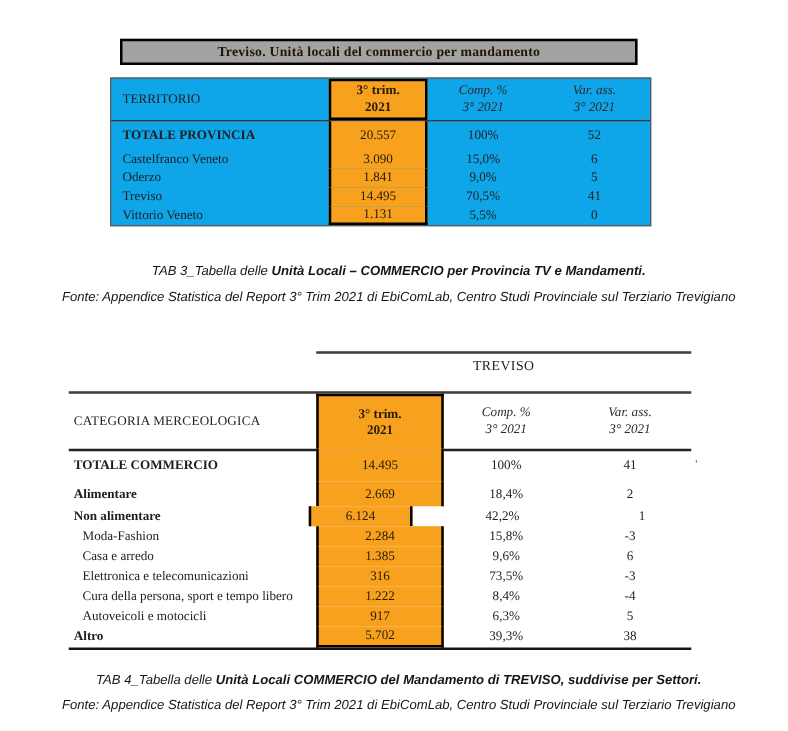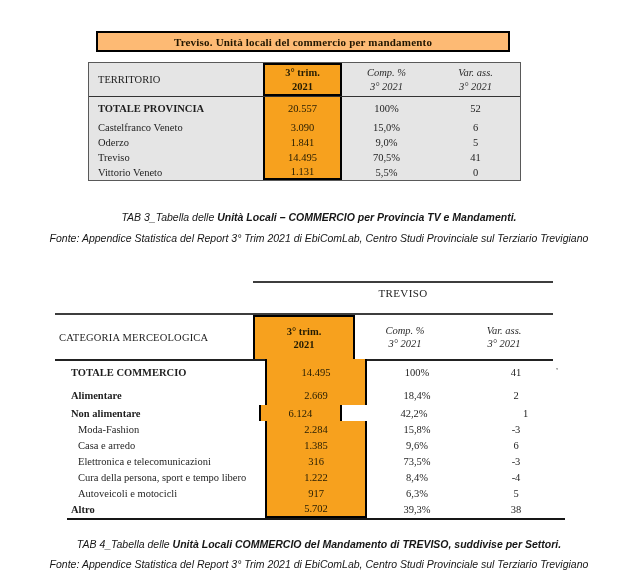--- a/index.html
+++ b/index.html
@@ -6,28 +6,28 @@
   body{
     width:630px;height:585px;background:#ffffff;position:relative;
     font-family:"Liberation Serif","DejaVu Serif",serif;color:#1e1e1e;
     -webkit-font-smoothing:antialiased;
   }
   .abs{position:absolute;box-sizing:border-box;}
 
   
   .banner{
     left:96px;top:31px;width:414px;height:21px;
-    background:#fdba74;border:2px solid #000;
+    background:#a3a3a3;border:2px solid #000;
     display:flex;align-items:center;justify-content:center;
     font-weight:bold;font-size:11px;color:#211600;letter-spacing:.2px;
   }
 
   
   .t1{
-    left:88px;top:62px;width:433px;border:1px solid #595959;background:#e5e5e5;
+    left:88px;top:62px;width:433px;border:1px solid #595959;background:#0ea5e9;
   }
   .t1 .row{display:flex;width:431px;}
   .t1 .hrow{height:33px;border-bottom:1px solid #333;}
   .t1 .trow{height:23px;}
   .t1 .brow{height:15px;}
   .c1a{width:174px;display:flex;align-items:center;padding-left:9px;box-sizing:border-box;font-size:10.5px;}
   .c2a{width:79px;display:flex;align-items:center;justify-content:center;box-sizing:border-box;
        background:#F7A11E;border-left:2px solid #000;border-right:2px solid #000;font-size:10.5px;color:#241c03;}
   .c3a{width:89px;display:flex;align-items:center;justify-content:center;font-size:10.5px;}
   .c4a{width:89px;display:flex;align-items:center;justify-content:center;font-size:10.5px;}
@@ -41,21 +41,21 @@
   .cap{left:0;width:630px;text-align:center;font-family:"Liberation Sans","DejaVu Sans",sans-serif;
        font-style:italic;font-size:10.5px;color:#161616;padding-left:8px;}
   .cap b{font-weight:bold;}
 
   
   .t2{left:55px;top:281px;width:498px;}
   .t2 .row{display:flex;width:498px;}
   .tv-rule{left:198px;top:0;width:300px;height:0;border-top:2px solid #3d3d3d;}
   .tv-label{left:198px;top:6px;width:300px;text-align:center;font-size:11px;letter-spacing:.4px;color:#222;}
   .t2 .hrow{position:absolute;top:32px;left:0;height:44px;border-top:2px solid #3d3d3d;border-bottom:2px solid #222;}
-  .t2 .body{position:absolute;top:78px;left:0;margin-left:12px;}
+  .t2 .body{position:absolute;top:78px;left:0;}
   .c1b{width:198px;display:flex;align-items:center;padding-left:4px;box-sizing:border-box;font-size:10.5px;}
   .c2b{width:102px;display:flex;align-items:center;justify-content:center;box-sizing:border-box;
        background:#F7A11E;border-left:2px solid #000;border-right:2px solid #000;font-size:10.5px;color:#241c03;}
   .c3b{width:100px;display:flex;align-items:center;justify-content:center;font-size:10.5px;}
   .c4b{width:98px;display:flex;align-items:center;justify-content:center;font-size:10.5px;}
   .t2 .hrow .c2b{border-top:2px solid #000;flex-direction:column;justify-content:center;font-weight:bold;line-height:1.25;}
   .t2 .hrow .c1b{font-size:10.5px;letter-spacing:.2px;}
   .r-tot{height:26px;}
   .r-big{height:20px;}
   .r-mid{height:16px;gap:32px;}

